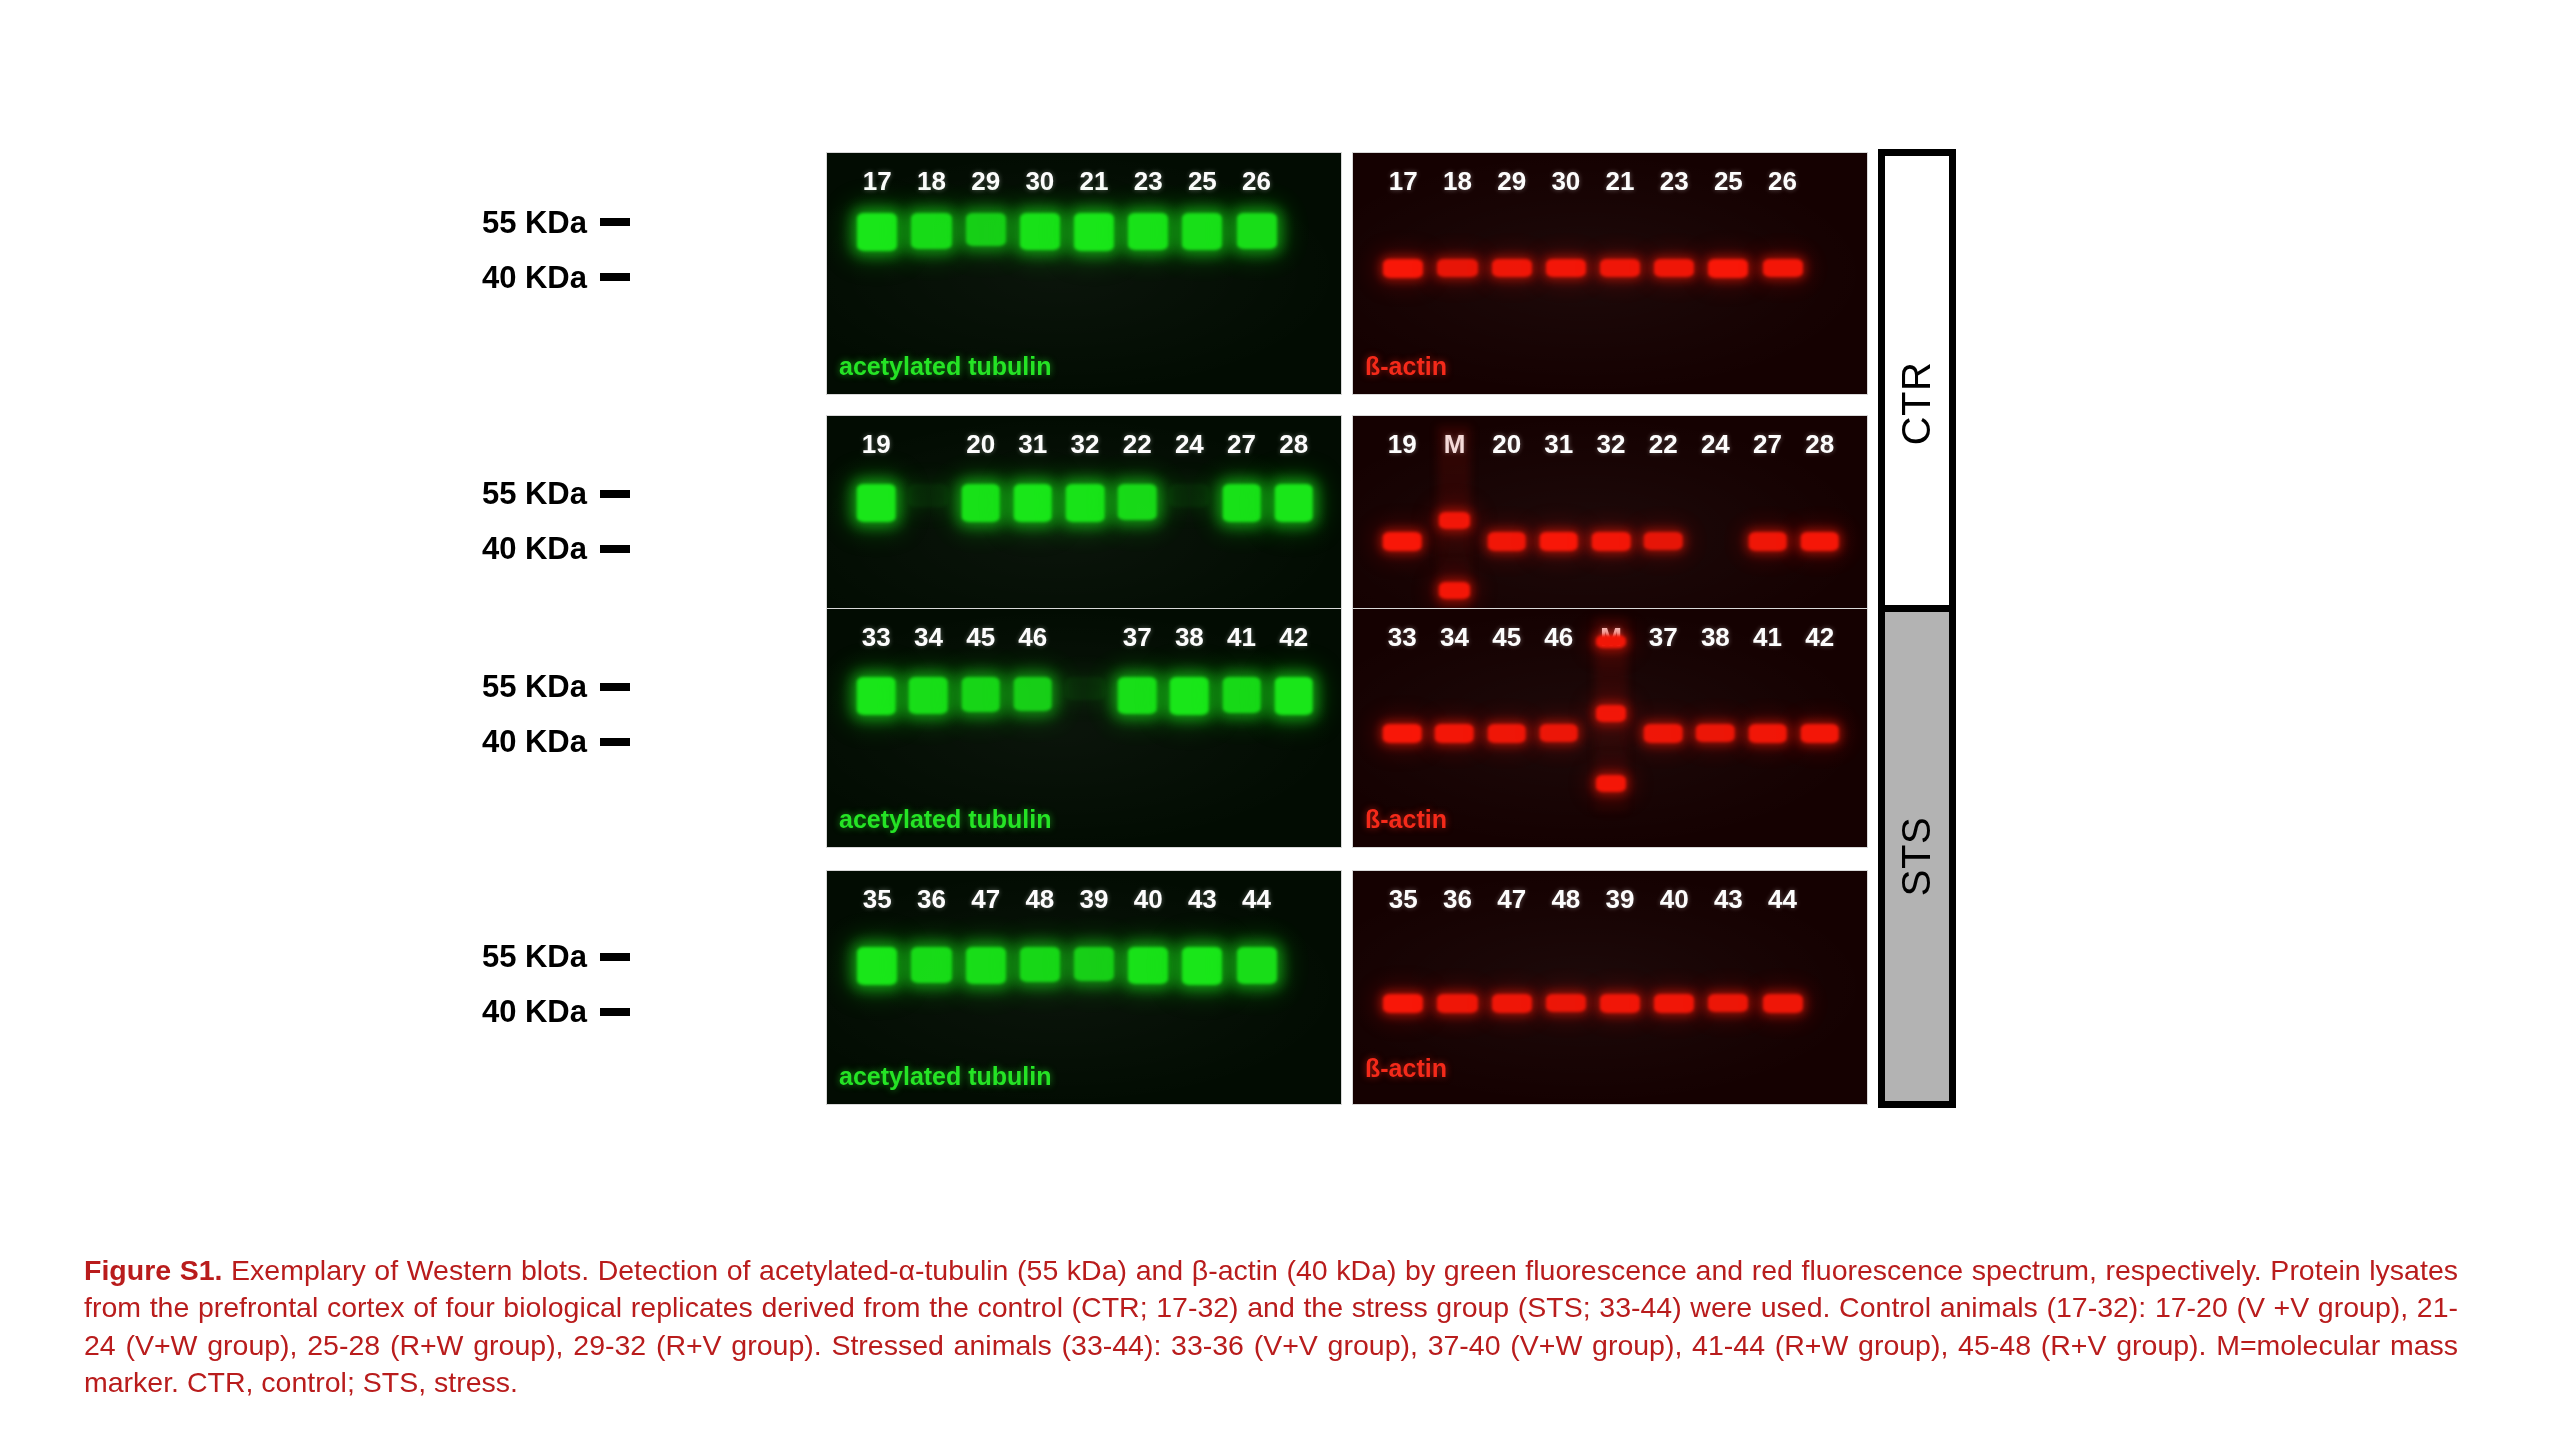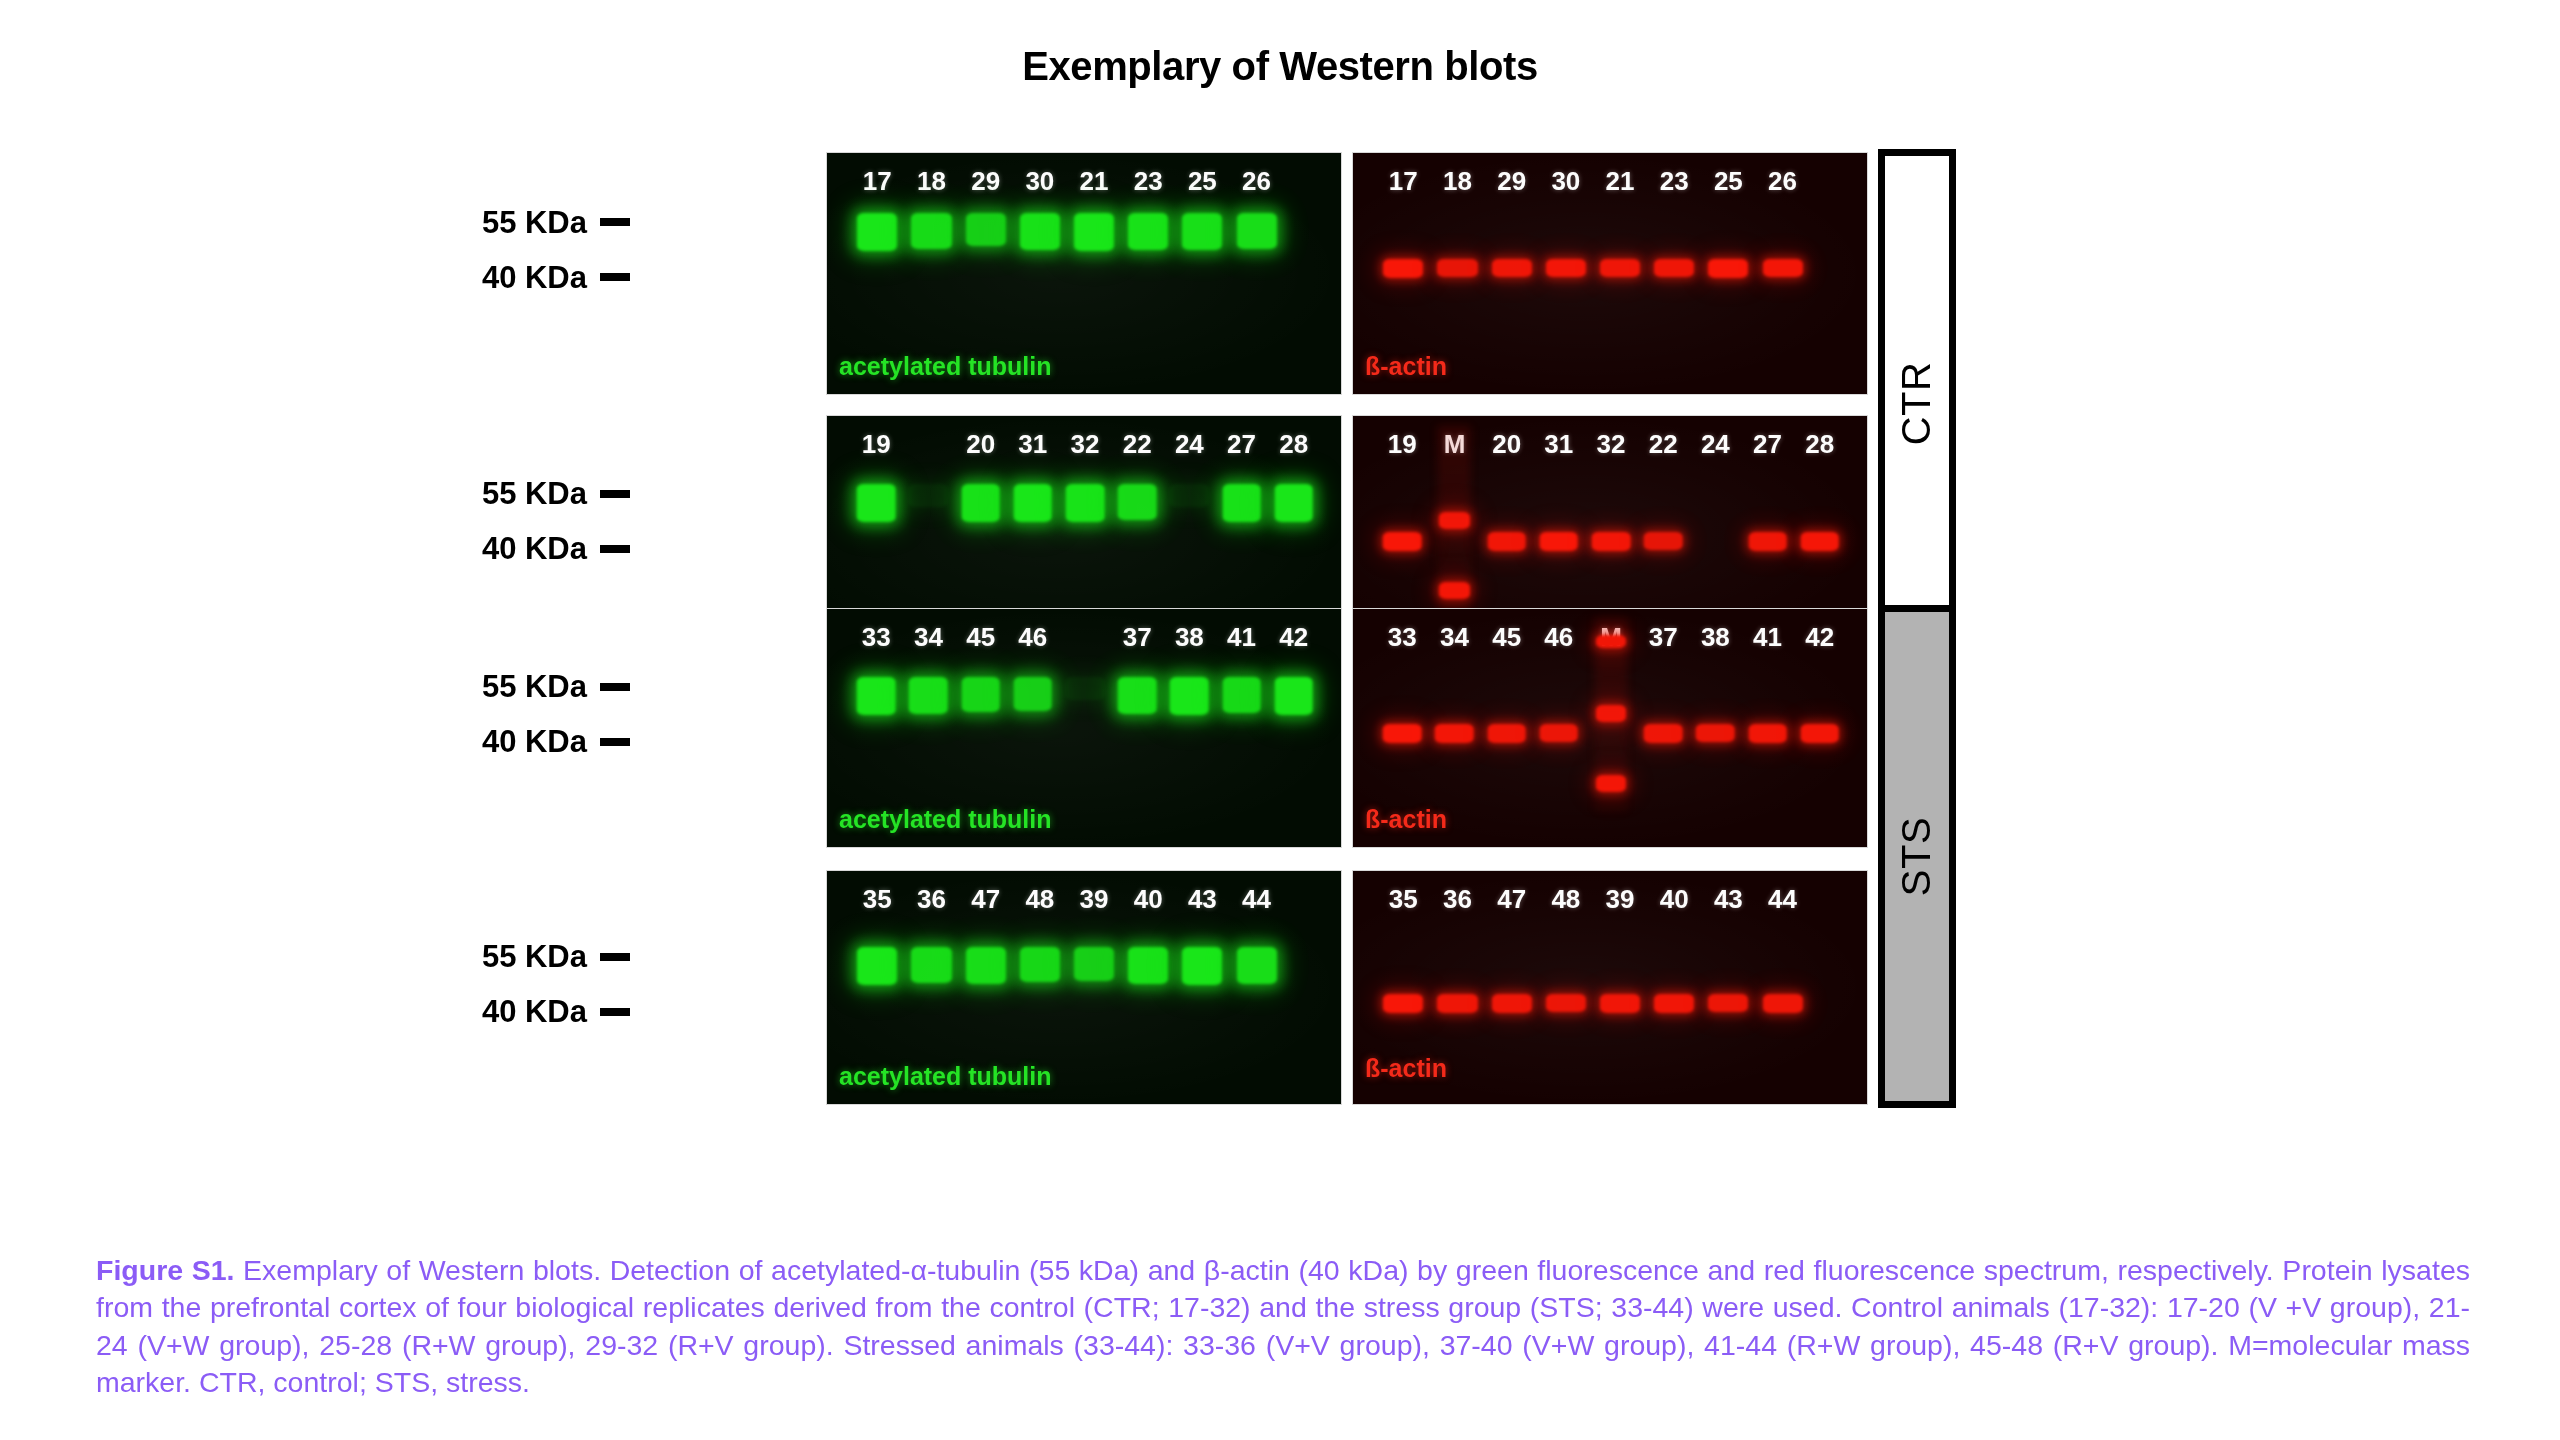--- a/index.html
+++ b/index.html
@@ -110,35 +110,34 @@
     font-weight: normal;
     letter-spacing: 0.5px;
     color: #000;
     white-space: nowrap;
     font-family: "Liberation Sans", sans-serif;
   }
 
   
   .caption {
     position: absolute;
-    left: 96px; top: 1252px;
+    left: 84px; top: 1252px;
     width: 2374px;
     font-size: 28.5px;
     line-height: 1.315;
     text-align: justify;
-    color: #8b5cf6;
+    color: #b91c1c;
   }
   .caption b { font-weight: bold; }
 </style>
 </head>
 <body>
 
 <div id="root">
 
-  <div class="fig-title">Exemplary of Western blots</div>
 
   <div class="figure-body">
 
   <div class="mw-col" style="left: 450px; top: 54.685px;">
         <div class="mw-line">
           <span>55 KDa</span>
           <span class="mw-dash"></span>
         </div>
         <div class="mw-line">
           <span>40 KDa</span>

